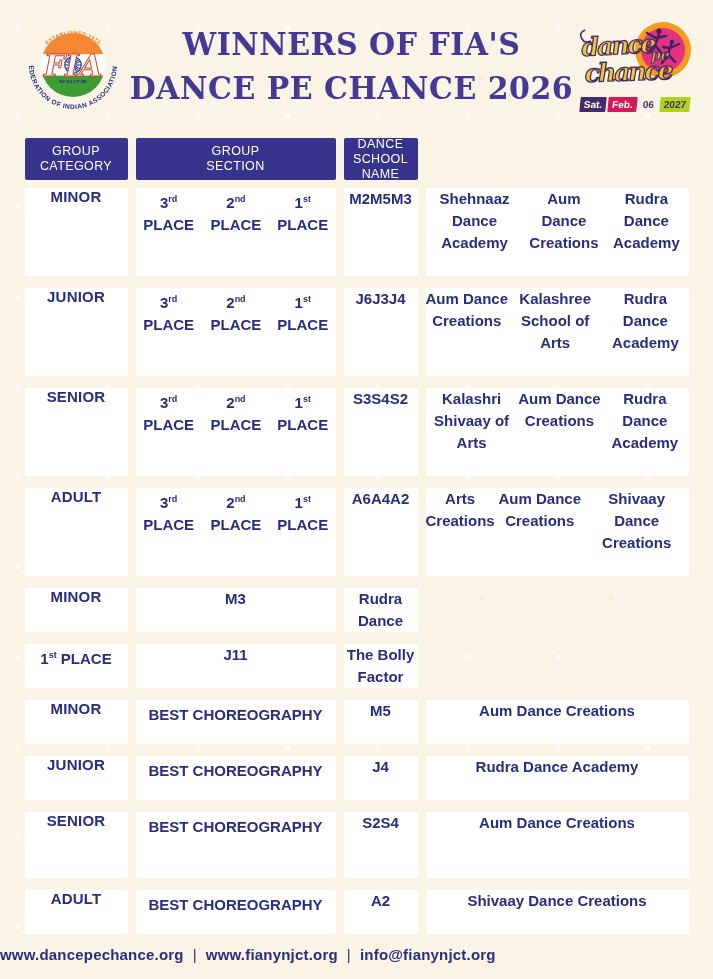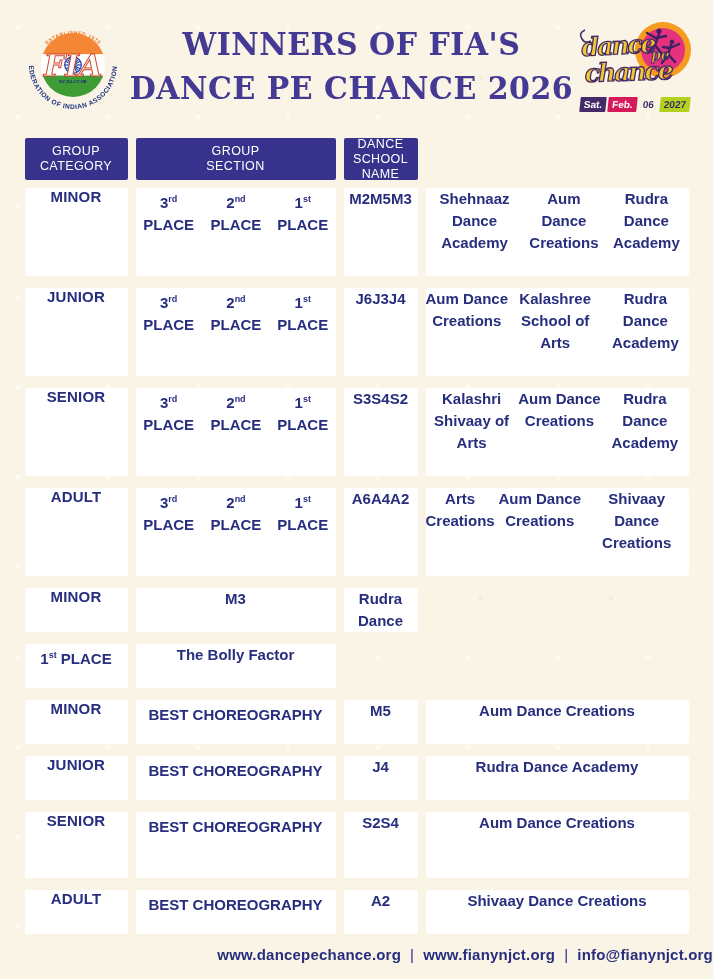--- a/index.html
+++ b/index.html
@@ -35,21 +35,21 @@
   .thead{margin-top:20px;}
   .hcell{background:var(--header_bg);color:#fff;height:42px;display:flex;align-items:center;justify-content:center;
     text-align:center;white-space:pre-line;font-size:12.5px;letter-spacing:.4px;line-height:15px;border-radius:2px;}
   .tbody{margin-top:8px;}
   .trow{margin-bottom:12px;height:calc(var(--lines)*22px + 22px);}
   .cell{background:var(--cell);display:flex;align-items:flex-start;justify-content:center;
     text-align:center;color:var(--text);font-size:15px;font-weight:bold;border-radius:2px;overflow:hidden;}
   .cell .line{line-height:22px;}
   .cat{white-space:pre-line;line-height:17px;letter-spacing:.2px;}
   sup{font-size:9px;}
-  .footer{text-align:right;margin-top:10px;font-size:15px;font-weight:bold;color:var(--text);letter-spacing:.2px;}
+  .footer{text-align:left;margin-top:10px;font-size:15px;font-weight:bold;color:var(--text);letter-spacing:.2px;}
   .footer .sep{margin:0 9px;font-weight:normal;}
   .footer .flink{cursor:pointer;}
 </style>
 </head>
 <body>
 
 <div class="poster">
 
   <header class="masthead">
 
@@ -214,20 +214,23 @@
         </div>
         <div class="cell">
           <div class="line">Rudra Dance Academy</div>
         </div>
       </div>
       <div class="trow" style="--lines: 1;">
         <div class="cell">
           <div class="line"><span>1</span><sup>st</sup><span> PLACE</span></div>
         </div>
         <div class="cell">
+          <div class="line">J11</div>
+        </div>
+        <div class="cell">
           <div class="line">The Bolly Factor</div>
         </div>
       </div>
       <div class="trow" style="--lines: 1;">
         <div class="cell cat">MINOR</div>
         <div class="cell">
           <div class="line"><span>BEST CHOREOGRAPHY</span><sup></sup><span></span></div>
         </div>
         <div class="cell">
           <div class="line">M5</div>

